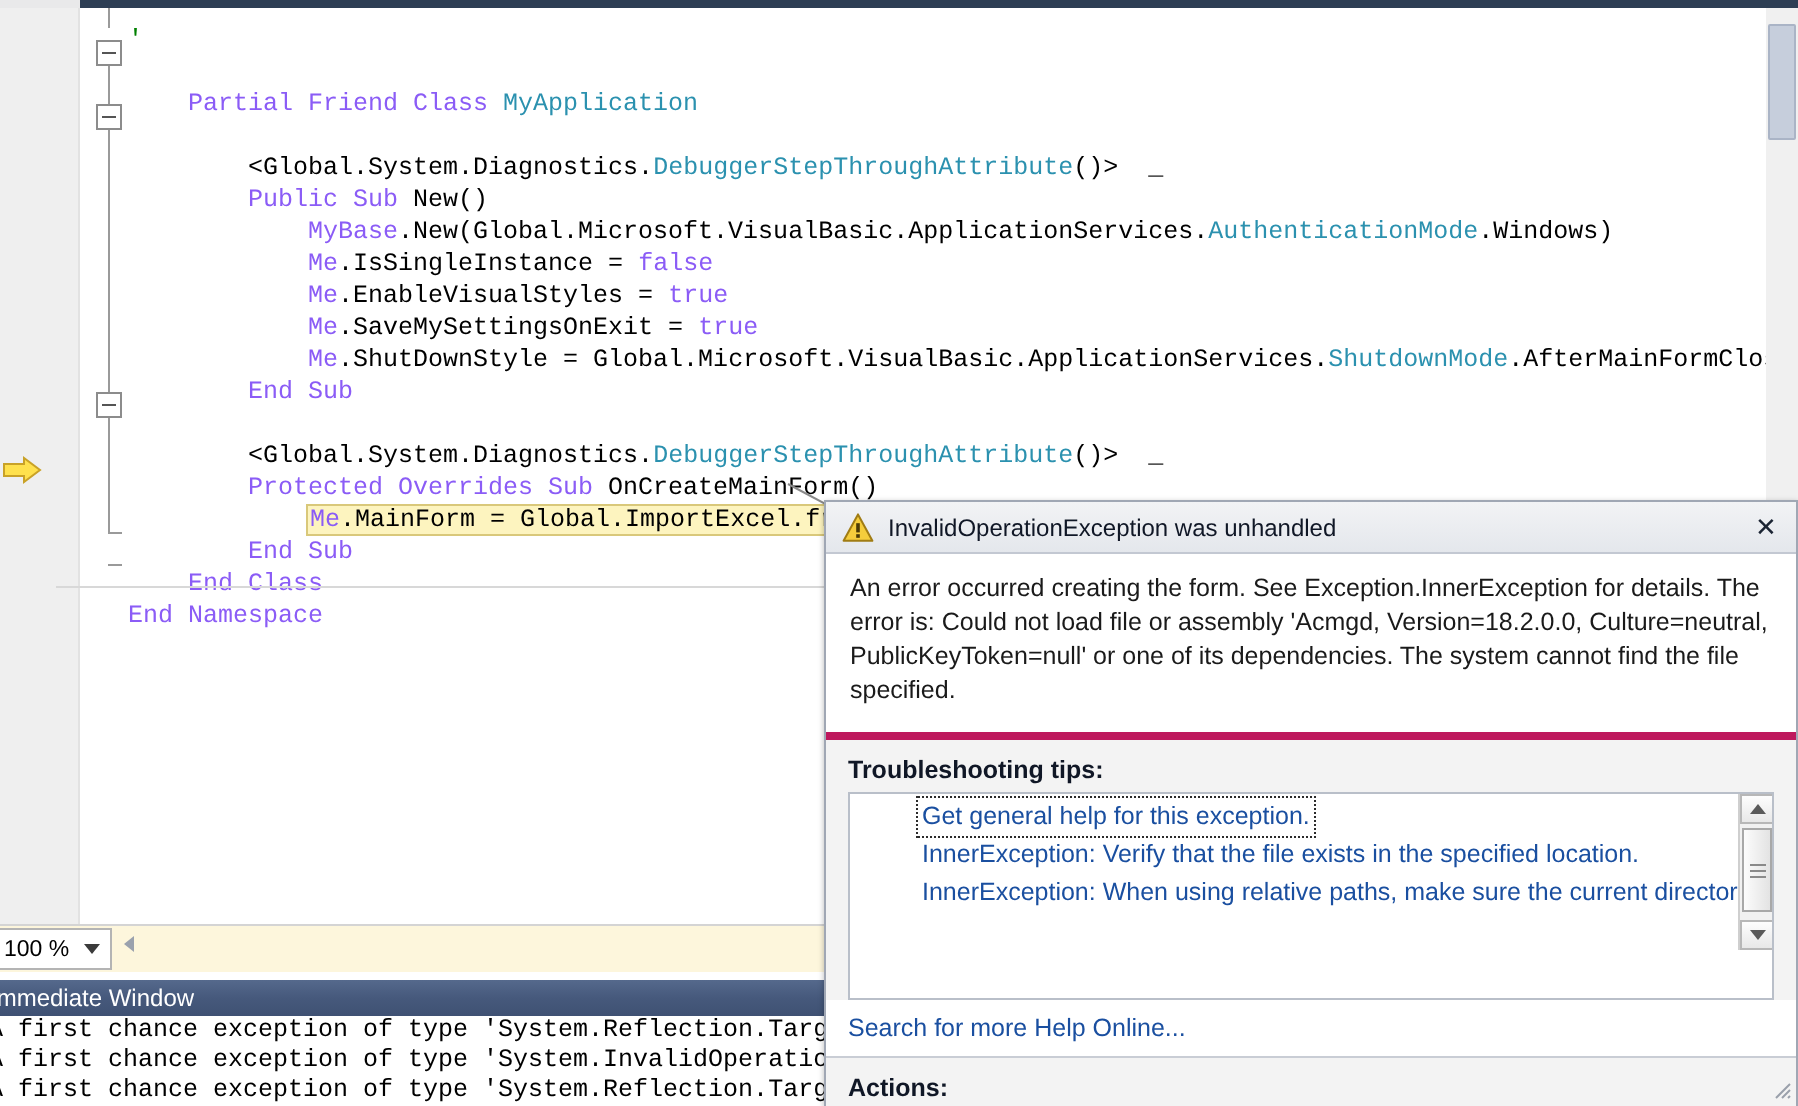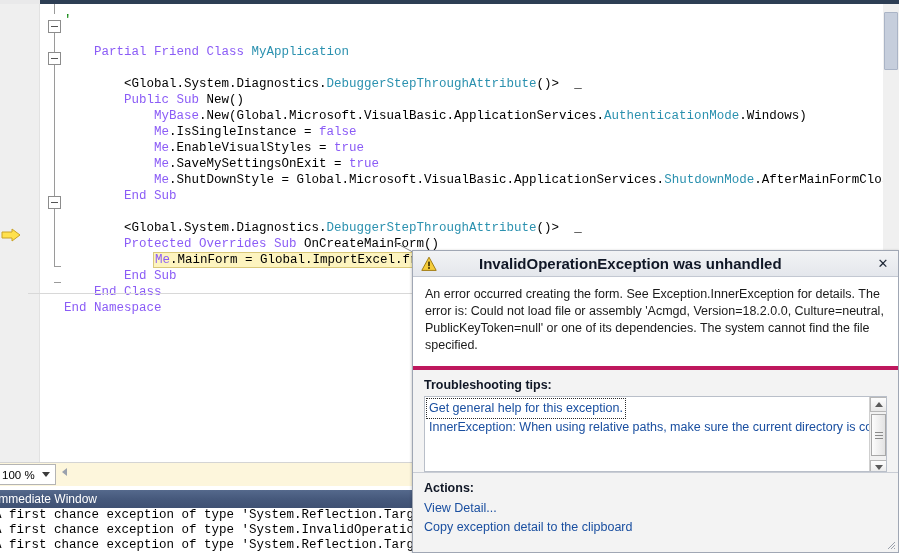--- a/index.html
+++ b/index.html
@@ -160,23 +160,22 @@
     font-size: 12px;
   }
   .dlg-titlebar {
     position: relative; height: 26px;
     background: linear-gradient(to bottom, #f2f3f5 0%, #e4e7ec 100%);
     border-bottom: 1px solid #c3c8d2;
     display: flex; align-items: center; padding: 0 6px 0 8px;
   }
   .dlg-warn-icon { width: 16px; height: 16px; flex: 0 0 auto; margin-right: 7px; }
   .dlg-title {
-    font-weight: bold; font-size: 15px; color: #101726; flex: 1;
+    font-weight: normal; font-size: 12px; color: #101726; flex: 1;
     white-space: nowrap;
-    margin-left: 35px;
   }
   .dlg-close {
     width: 18px; height: 18px; display: flex; align-items: center;
     justify-content: center; color: #1b2433; font-size: 13px;
     cursor: default;
   }
   .dlg-body {
     background: #ffffff;
     padding: 9px 12px 12px 12px;
     min-height: 78px;
@@ -190,22 +189,23 @@
     padding: 8px 11px 0 11px;
   }
   .dlg-section-title {
     font-weight: bold; font-size: 12.5px; color: #101726;
     margin-bottom: 4px;
   }
   .tips-wrap {
     position: relative;
     background: #ffffff;
     border: 1px solid #b9bfc9;
-    height: 76px;
+    height: 104px;
     overflow: hidden;
+    padding-left: 32px;
   }
   .tips-list { padding: 2px 0 0 0; }
   .tip {
     display: block;
     color: #1a4fa0;
     font-size: 12.5px;
     line-height: 19px;
     padding: 0 4px 0 4px;
     white-space: nowrap;
     text-decoration: none;
@@ -342,20 +342,23 @@
     <div class="dlg-body">
       <div class="dlg-message">An error occurred creating the form. See Exception.InnerException for details.  The error is: Could not load file or assembly 'Acmgd, Version=18.2.0.0, Culture=neutral, PublicKeyToken=null' or one of its dependencies. The system cannot find the file specified.</div>
     </div>
 
     <div class="dlg-section">
       <div class="dlg-section-title">Troubleshooting tips:</div>
 
       <div class="tips-wrap">
         <div class="tips-list" id="tips-host">
             <div><a class="tip focused" href="#">Get general help for this exception.</a></div>
+            <div>
+              <a class="tip" href="#">InnerException: Verify that the file exists in the specified location.</a>
+            </div>
             <div>
               <a class="tip" href="#">InnerException: When using relative paths, make sure the current directory is correct.</a>
             </div>
           </div>
 
         <div class="tips-scroll">
           <div class="sb-btn up">
             <span class="sb-arrow-up"></span>
           </div>
           <div class="sb-thumb">
@@ -365,20 +368,23 @@
                 <i></i>
             </span>
           </div>
           <div class="sb-btn down">
             <span class="sb-arrow-down"></span>
           </div>
         </div>
       </div>
     </div>
 
+    <div class="search-link-row">
+      <a class="search-link" href="#">Search for more Help Online...</a>
+    </div>
 
     <div class="dlg-sep"></div>
 
     <div class="actions-section">
       <div class="dlg-section-title">Actions:</div>
       <div id="actions-host">
           <a class="action-link" href="#">View Detail...</a>
           <a class="action-link" href="#">Copy exception detail to the clipboard</a>
         </div>
     </div>

